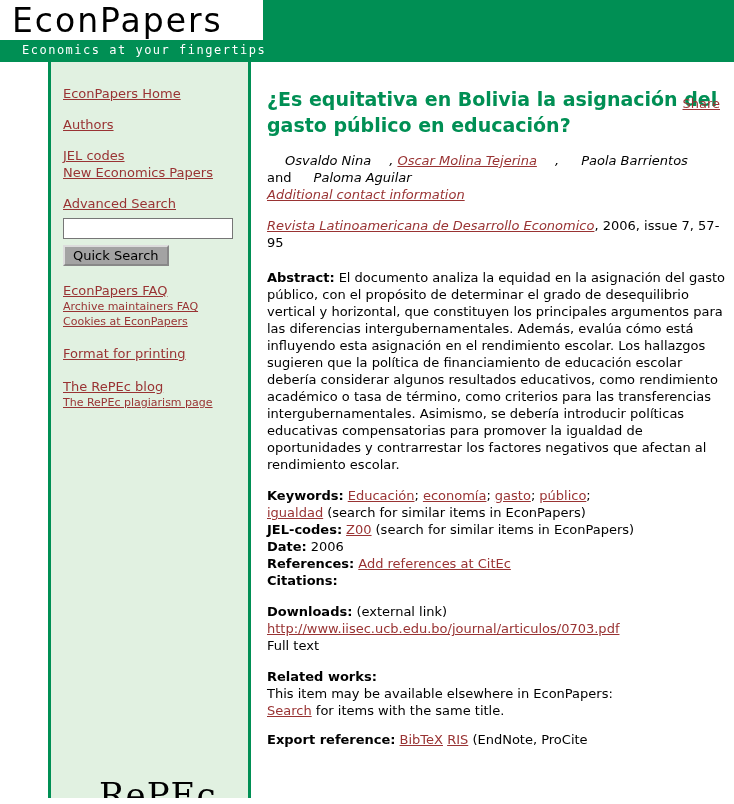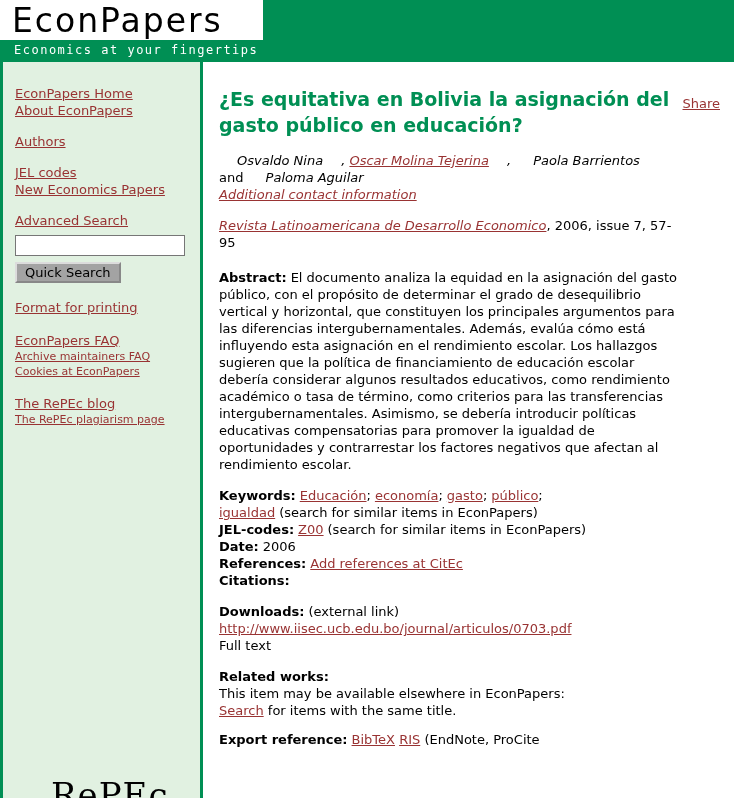--- a/index.html
+++ b/index.html
@@ -8,24 +8,24 @@
     --sidebar-bg:#e1f1e1;
   }
   *{margin:0;padding:0;box-sizing:border-box;}
   html,body{width:734px;height:804px;overflow:hidden;background:#fff;}
   body{font-family:"DejaVu Sans","Liberation Sans",sans-serif;font-size:13px;color:#000;}
 
   
   .header{position:relative;height:62px;background:var(--green);}
   .logo-box{position:absolute;top:0;left:0;width:263px;height:40px;background:#fff;display:flex;align-items:center;padding-left:12px;}
   .logo{font-size:33px;letter-spacing:2px;color:#000;white-space:nowrap;}
-  .tagline{position:absolute;left:14px;top:43px;color:#fff;font-family:"DejaVu Sans Mono","Liberation Mono",monospace;font-size:12px;letter-spacing:1.5px;white-space:nowrap;}
+  .tagline{position:absolute;left:22px;top:43px;color:#fff;font-family:"DejaVu Sans Mono","Liberation Mono",monospace;font-size:12px;letter-spacing:1.5px;white-space:nowrap;}
 
   
-  .layout{display:flex;height:736px;}
+  .layout{display:flex;height:736px;padding-left:48px;}
   .sidebar{position:relative;width:203px;background:var(--sidebar-bg);border-left:3px solid var(--green);border-right:3px solid var(--green);padding:23px 8px 0 12px;overflow:hidden;flex:0 0 203px;}
   .main{position:relative;flex:1;background:#fff;padding:24px 12px 0 16px;overflow:hidden;}
 
   
   .nav-group{margin-bottom:14px;}
   .nav-group.gap-lg{margin-bottom:16px;}
   a.s-link{display:block;color:var(--link);text-decoration:underline;line-height:17px;cursor:pointer;white-space:nowrap;}
   a.s-link.small{font-size:11px;line-height:15px;}
   .search-input{display:block;margin-top:6px;width:170px;height:21px;border:1px solid #767676;background:#fff;font:inherit;padding:0 3px;}
   .search-btn{display:block;margin-top:6px;font-family:inherit;font-size:13px;padding:1px 8px;background:#a3a3a3;border:2px outset #dcdcdc;cursor:pointer;color:#000;}
@@ -60,41 +60,40 @@
     <span class="logo">EconPapers</span>
   </div>
   <div class="tagline">Economics at your fingertips</div>
 </div>
 
 <div class="layout">
 
   <div class="sidebar">
     <div class="nav-group">
       <a class="s-link">EconPapers Home</a>
-      <a class="s-link">About EconPapers</a>
     </div>
     <div class="nav-group">
       <a class="s-link">Authors</a>
     </div>
     <div class="nav-group">
       <a class="s-link">JEL codes</a>
       <a class="s-link">New Economics Papers</a>
     </div>
     <div class="nav-group gap-lg">
       <a class="s-link">Advanced Search</a>
       <input type="text" class="search-input" style="">
       <button class="search-btn">Quick Search</button>
     </div>
     <div class="nav-group gap-lg">
-      <a class="s-link">Format for printing</a>
-    </div>
-    <div class="nav-group gap-lg">
       <a class="s-link">EconPapers FAQ</a>
       <a class="s-link small">Archive maintainers FAQ</a>
       <a class="s-link small">Cookies at EconPapers</a>
+    </div>
+    <div class="nav-group gap-lg">
+      <a class="s-link">Format for printing</a>
     </div>
     <div class="nav-group">
       <a class="s-link">The RePEc blog</a>
       <a class="s-link small">The RePEc plagiarism page</a>
     </div>
     <div class="repec-logo">RePEc</div>
   </div>
 
   <div class="main">
 

